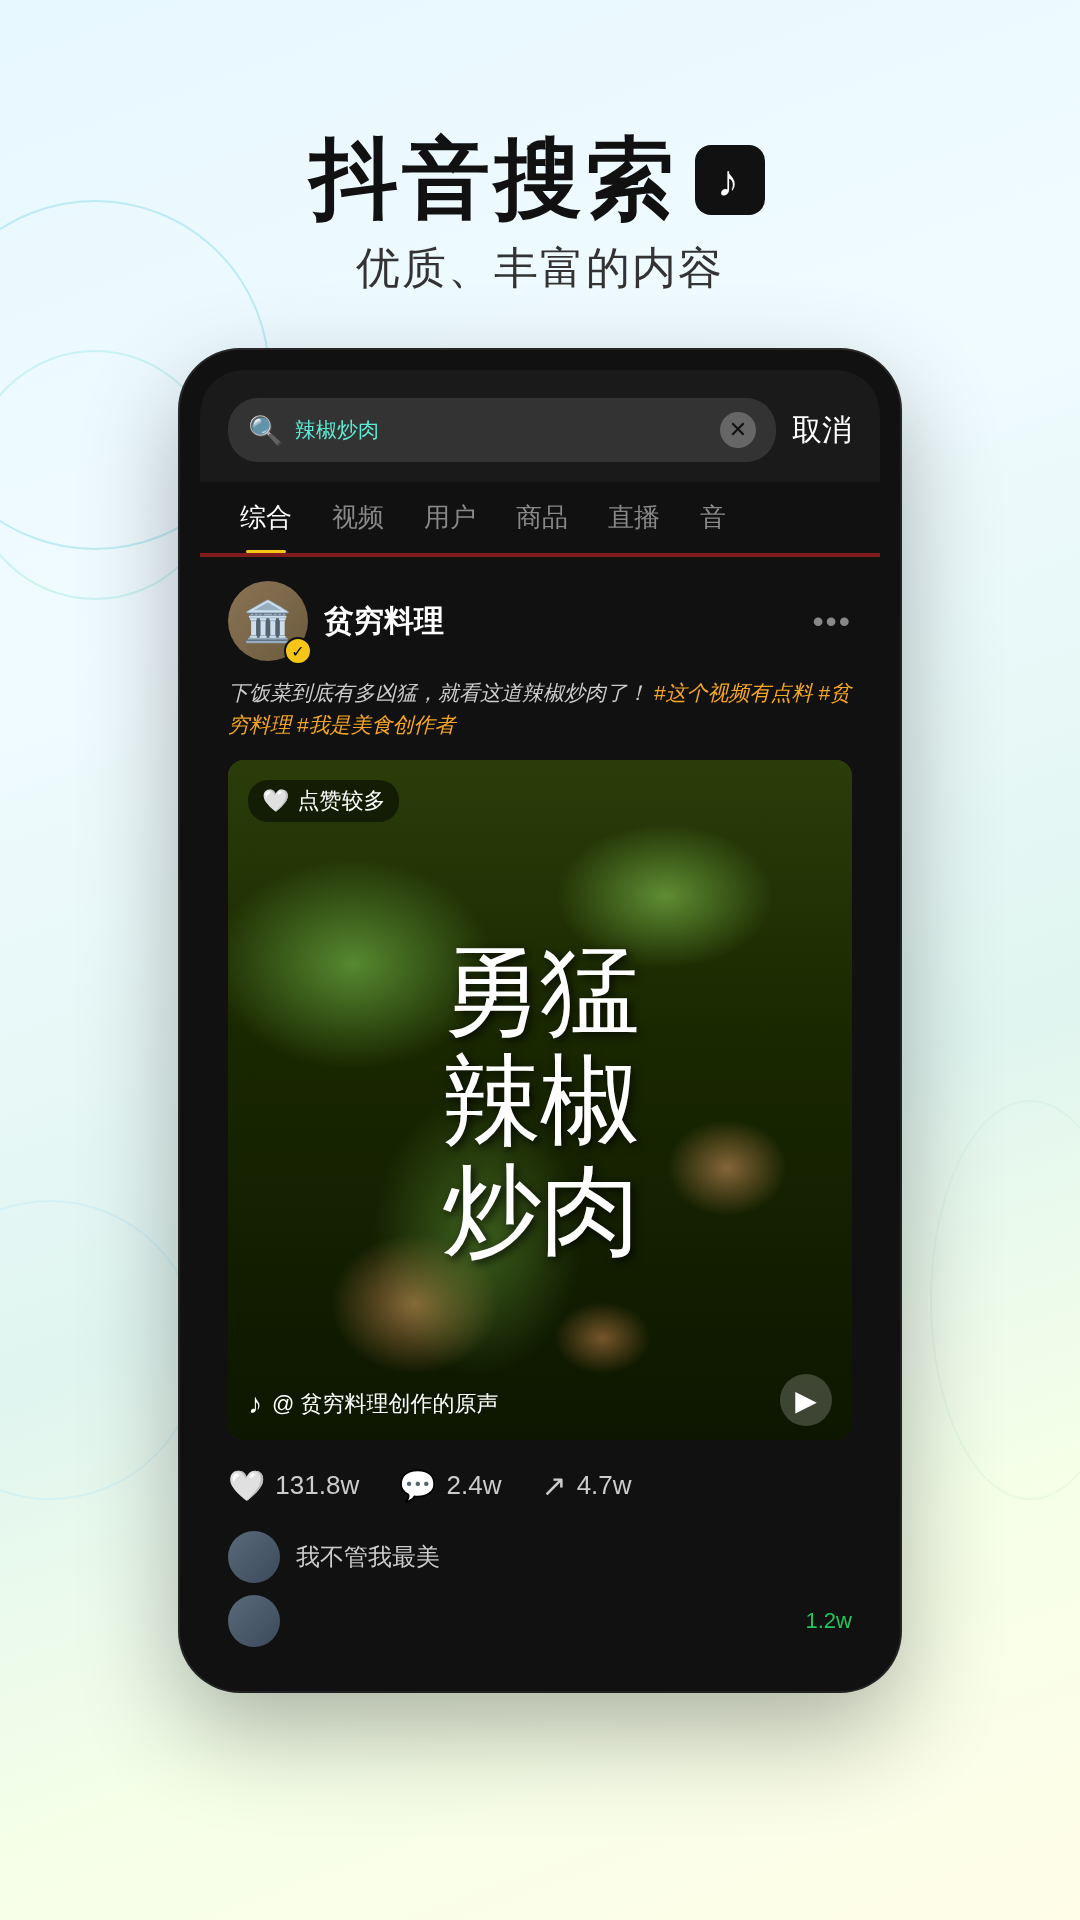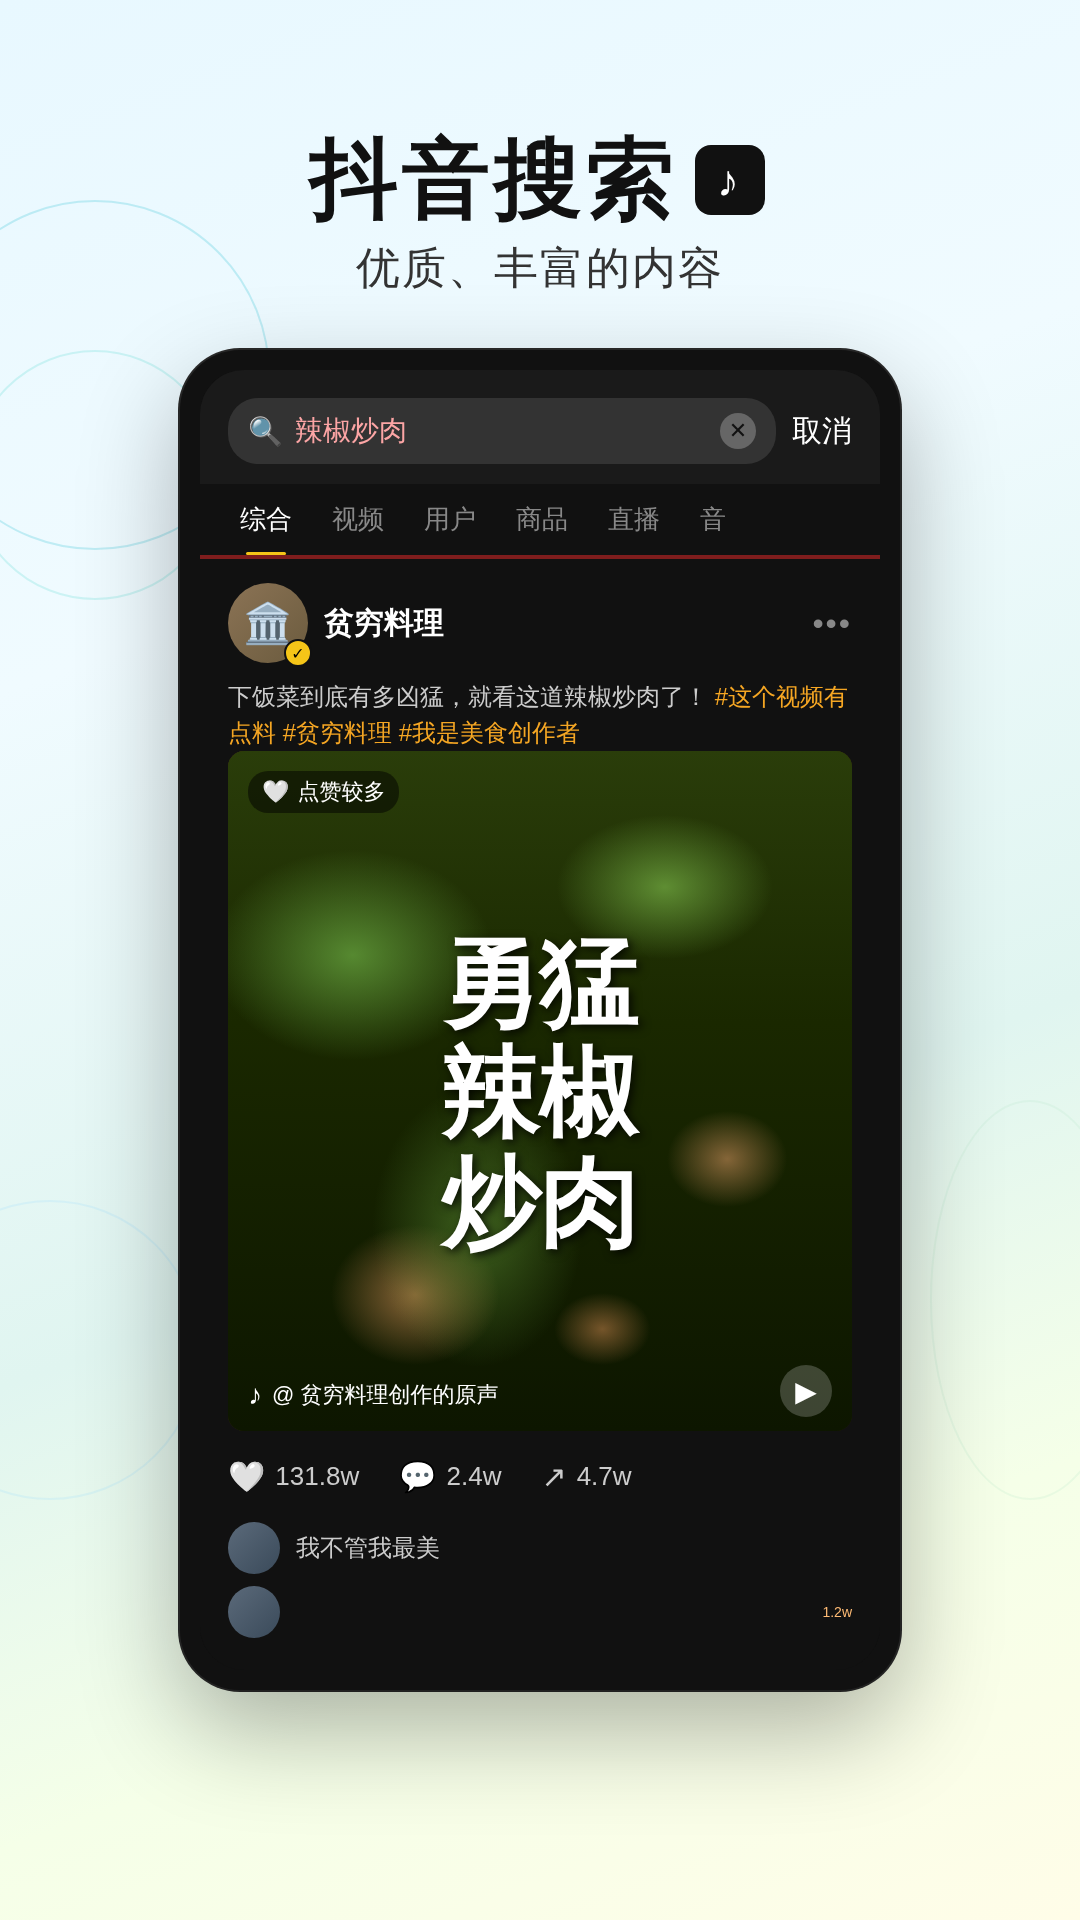--- a/index.html
+++ b/index.html
@@ -119,22 +119,22 @@
       padding: 14px 20px;
       gap: 12px;
     }
 
     .search-icon-inner {
       color: #aaa;
       font-size: 28px;
     }
 
     .search-text {
-      color: #fca5a5;
-      font-size: 28px;
+      color: #5eead4;
+      font-size: 21px;
       flex: 1;
     }
 
     .search-clear {
       width: 36px;
       height: 36px;
       background: #666;
       border-radius: 50%;
       display: flex;
       align-items: center;
@@ -232,22 +232,24 @@
 
     .more-icon {
       color: #888;
       font-size: 32px;
       letter-spacing: 2px;
     }
 
     
     .post-text {
       color: #ccc;
-      font-size: 24px;
+      font-size: 21px;
       line-height: 1.5;
+      margin-bottom: 20px;
+      font-style: italic;
     }
 
     .post-text .hashtag {
       color: #f5a623;
     }
 
     
     .video-thumb {
       width: 100%;
       border-radius: 16px;
@@ -280,21 +282,21 @@
         linear-gradient(180deg, #2a3d0a 0%, #1a2800 40%, #0d1600 100%);
     }
 
     .video-overlay-text {
       position: absolute;
       top: 50%;
       left: 50%;
       transform: translate(-50%, -50%);
       color: #fff;
       font-size: 100px;
-      font-weight: 700;
+      font-weight: 400;
       text-align: center;
       line-height: 1.1;
       text-shadow: 3px 3px 10px rgba(0,0,0,0.8);
       white-space: nowrap;
       letter-spacing: -2px;
     }
 
     .likes-badge {
       position: absolute;
       top: 20px;
@@ -382,22 +384,22 @@
       background: linear-gradient(135deg, #5b6a7a, #3a4a5a);
       flex-shrink: 0;
     }
 
     .comment-text {
       color: #ccc;
       font-size: 24px;
     }
 
     .comment-count {
-      color: #fdba74;
-      font-size: 14px;
+      color: #22c55e;
+      font-size: 22px;
       margin-left: auto;
     }
   </style>
 </head>
 <body>
 
 <div class="bg-circle-1"></div>
 <div class="bg-circle-2"></div>
 <div class="bg-circle-3"></div>
 <div class="bg-ellipse-right"></div>

